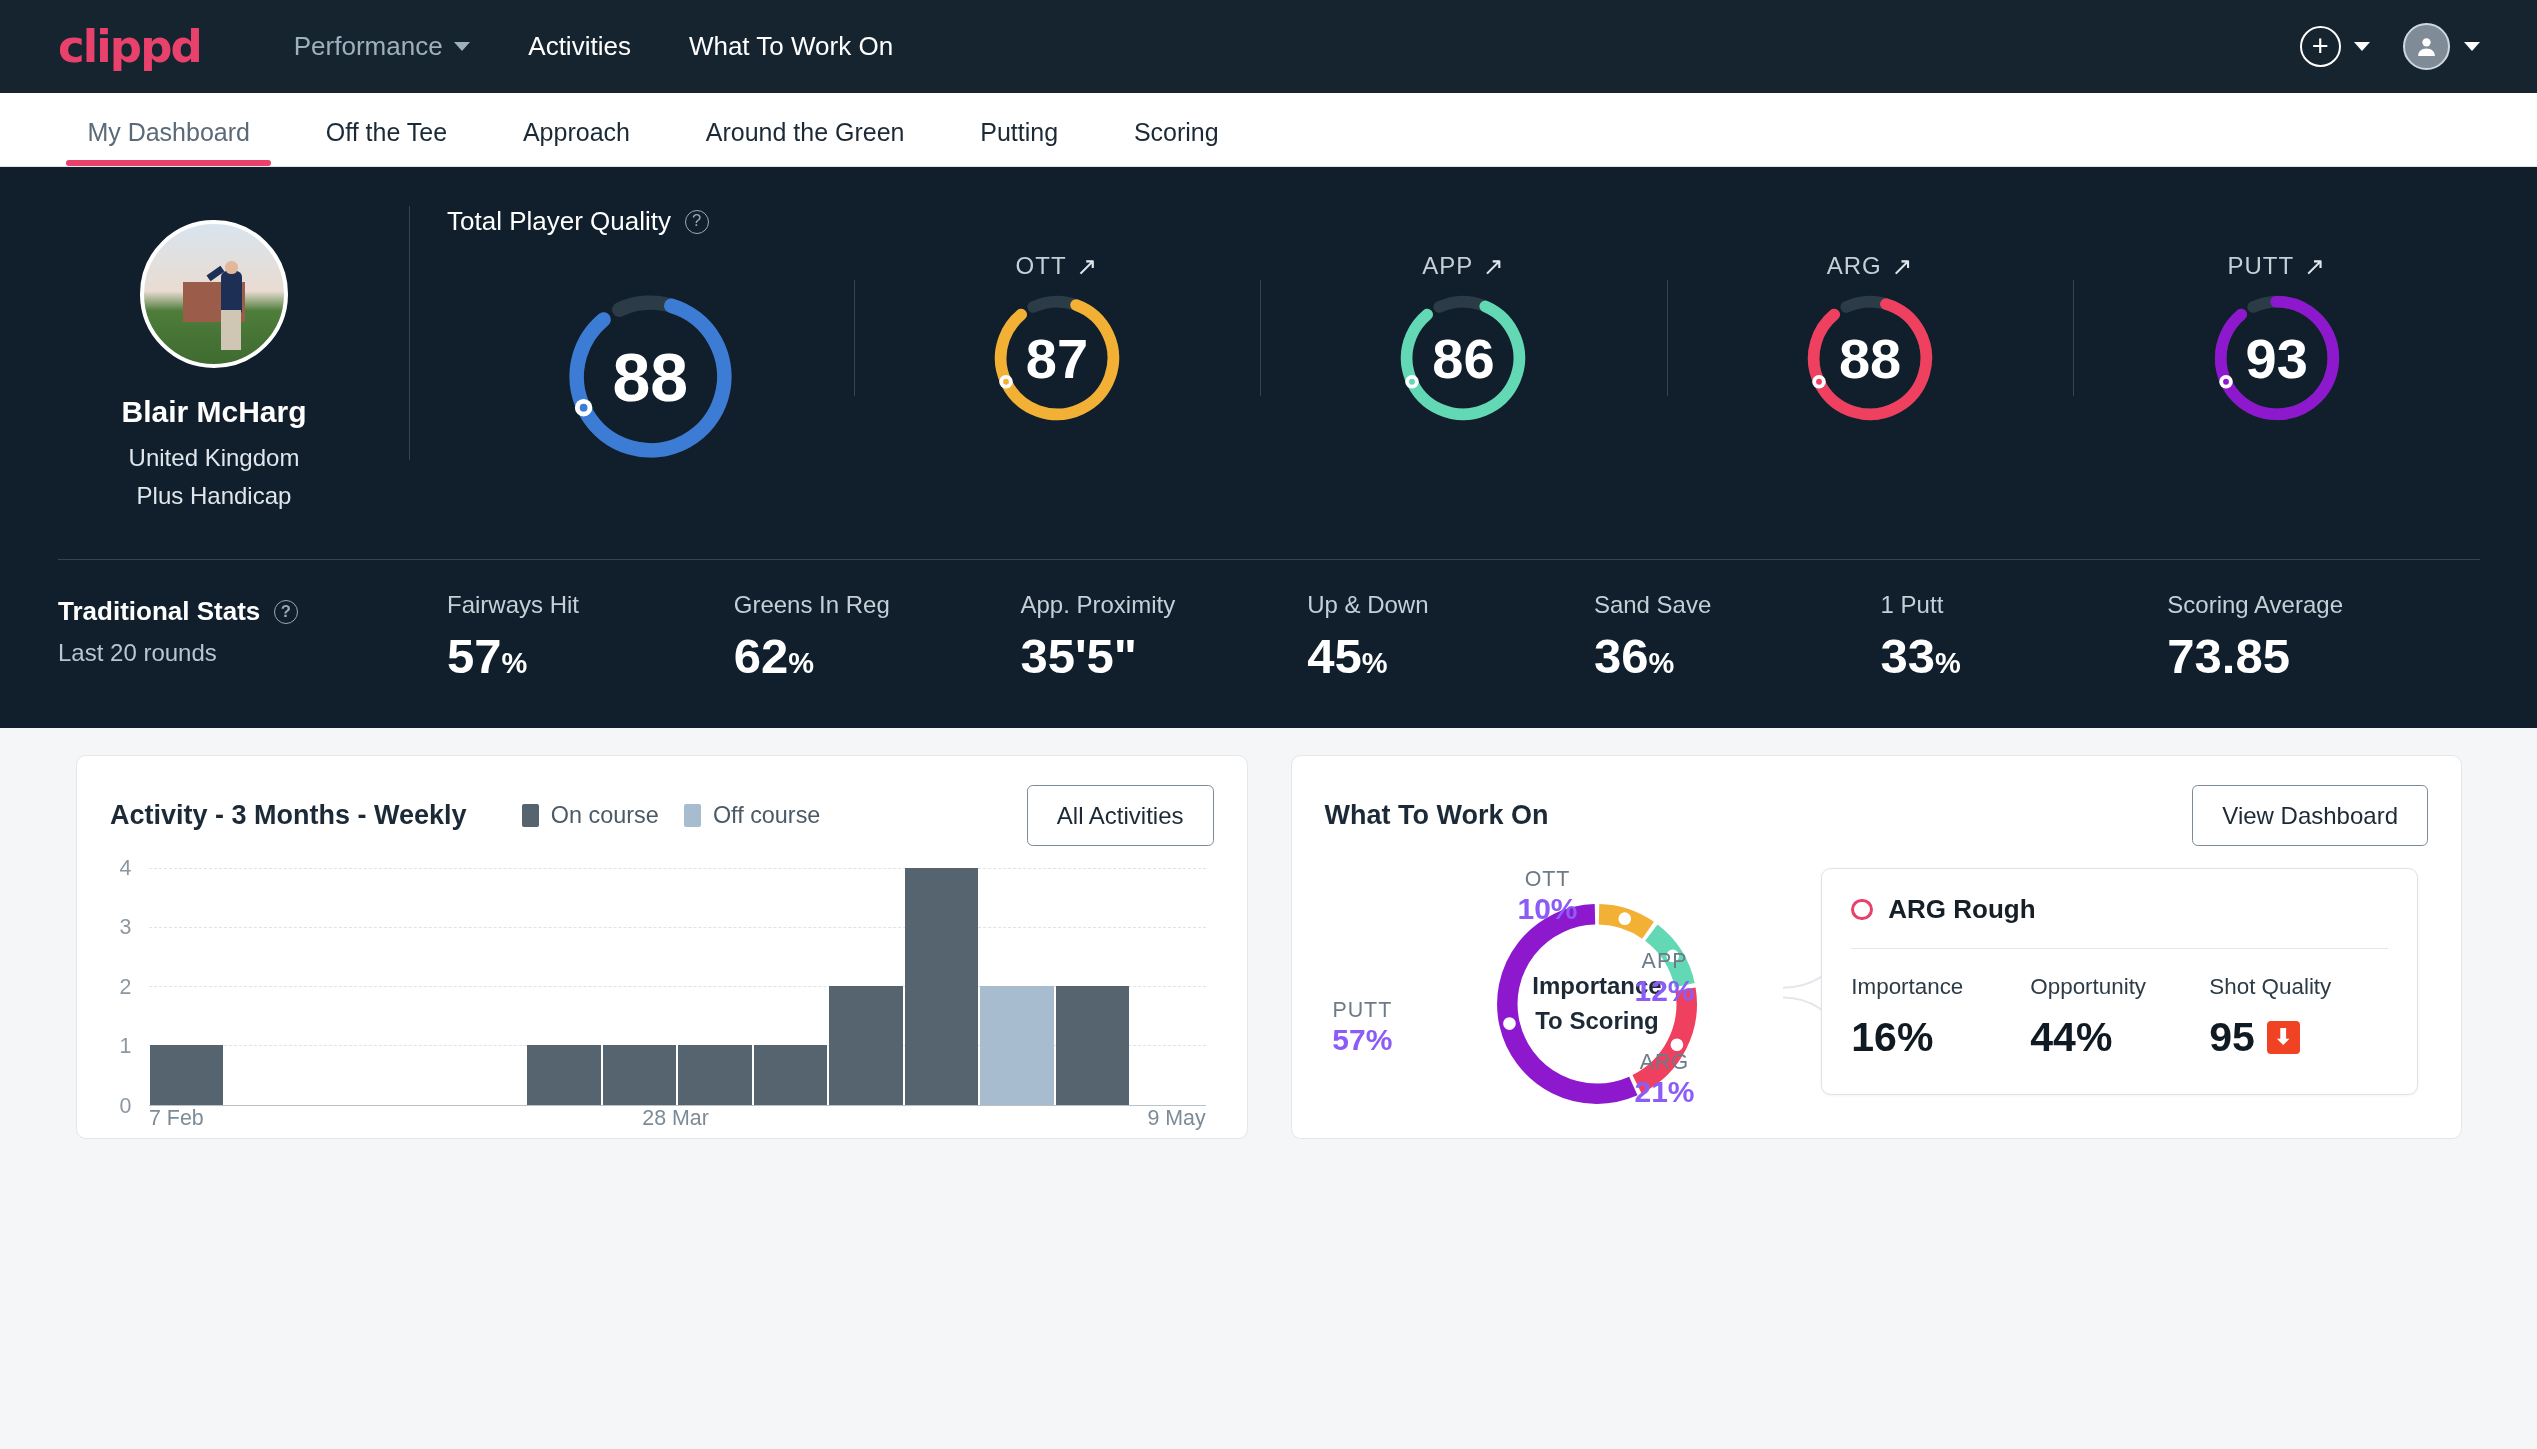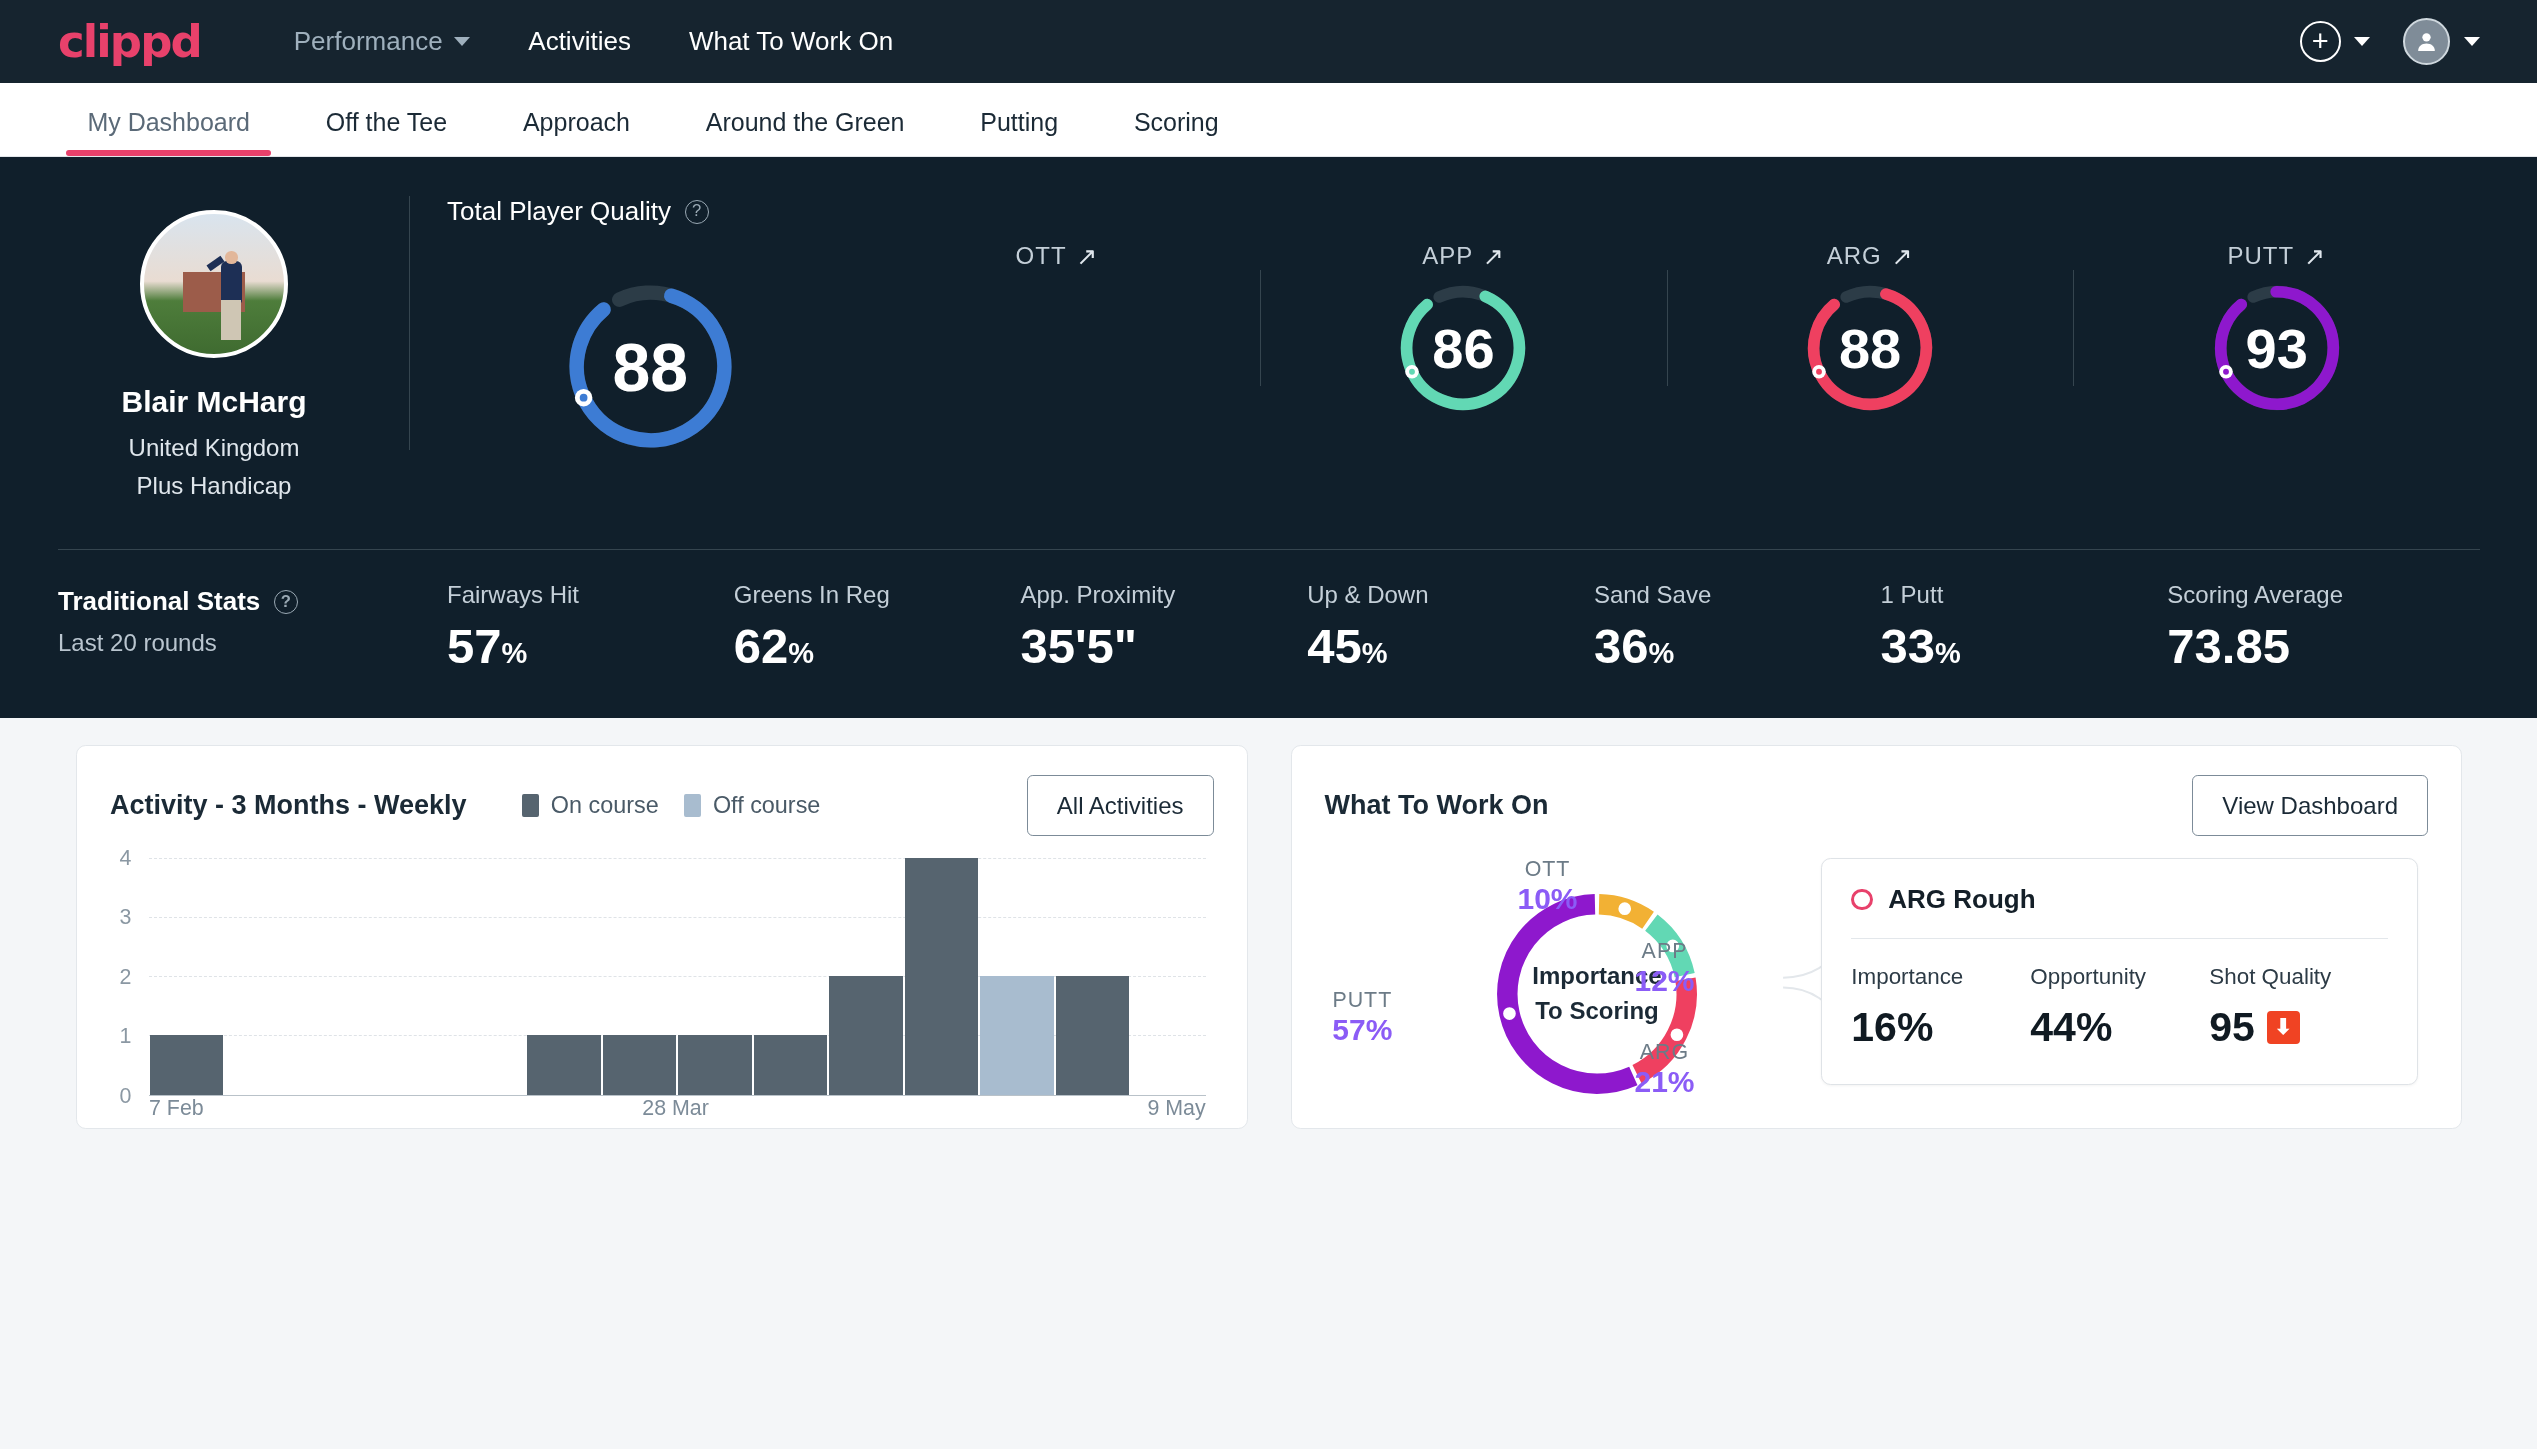--- a/index.html
+++ b/index.html
@@ -5,21 +5,21 @@
   * { box-sizing: border-box; margin: 0; padding: 0; }
   html, body {
     width: 2538px; height: 1450px;
     background: #f4f6f8;
     font-family: "Liberation Sans", sans-serif;
     overflow: hidden;
   }
 
   
   .topnav {
-    height: 83px; background: #16242f;
+    height: 93px; background: #16242f;
     display: flex; align-items: center; padding: 0 58px;
   }
   .logo {
     color: #e8416b; font-size: 45px; font-weight: 700;
     letter-spacing: -1.9px; margin-right: 93px;
     font-family: "DejaVu Sans", sans-serif;
   }
   .navlinks { display: flex; align-items: center; gap: 58px; justify-content: space-between; }
   .navlink {
     color: #ffffff; font-size: 26px; cursor: pointer;
@@ -281,20 +281,29 @@
                 <circle cx="17.120608185214593" cy="118.11898789229315" r="9" fill="#ffffff"></circle>
                 <circle cx="17.120608185214593" cy="118.11898789229315" r="4" fill="#3d7cd4"></circle>
               </svg>
               <div class="val">88</div>
             </div>
           </div>
           <div class="gauge-cell">
             <div class="gauge-label">
               <span>OTT</span>
               <span class="trend-arrow">↗</span>
+            </div>
+            <div class="ring small">
+              <svg width="130" height="130" viewBox="0 0 134 134">
+                <circle cx="67" cy="67" r="58" fill="none" stroke="#2c3c47" stroke-width="12" stroke-dasharray="349.24038332406536 364.424747816416" stroke-linecap="round" transform="rotate(-115 67 67)"></circle>
+                <circle cx="67" cy="67" r="58" fill="none" stroke="#f2b134" stroke-width="12" stroke-dasharray="303.8391334919369 364.424747816416" stroke-linecap="round" transform="rotate(-70.14999999999998 67 67)"></circle>
+                <circle cx="14.434148351874299" cy="91.51185918096056" r="7" fill="#ffffff"></circle>
+                <circle cx="14.434148351874299" cy="91.51185918096056" r="3" fill="#f2b134"></circle>
+              </svg>
+              <div class="val">87</div>
             </div>
           </div>
           <div class="gauge-cell">
             <div class="gauge-label">
               <span>APP</span>
               <span class="trend-arrow">↗</span>
             </div>
             <div class="ring small">
               <svg width="130" height="130" viewBox="0 0 134 134">
                 <circle cx="67" cy="67" r="58" fill="none" stroke="#2c3c47" stroke-width="12" stroke-dasharray="349.24038332406536 364.424747816416" stroke-linecap="round" transform="rotate(-115 67 67)"></circle>

